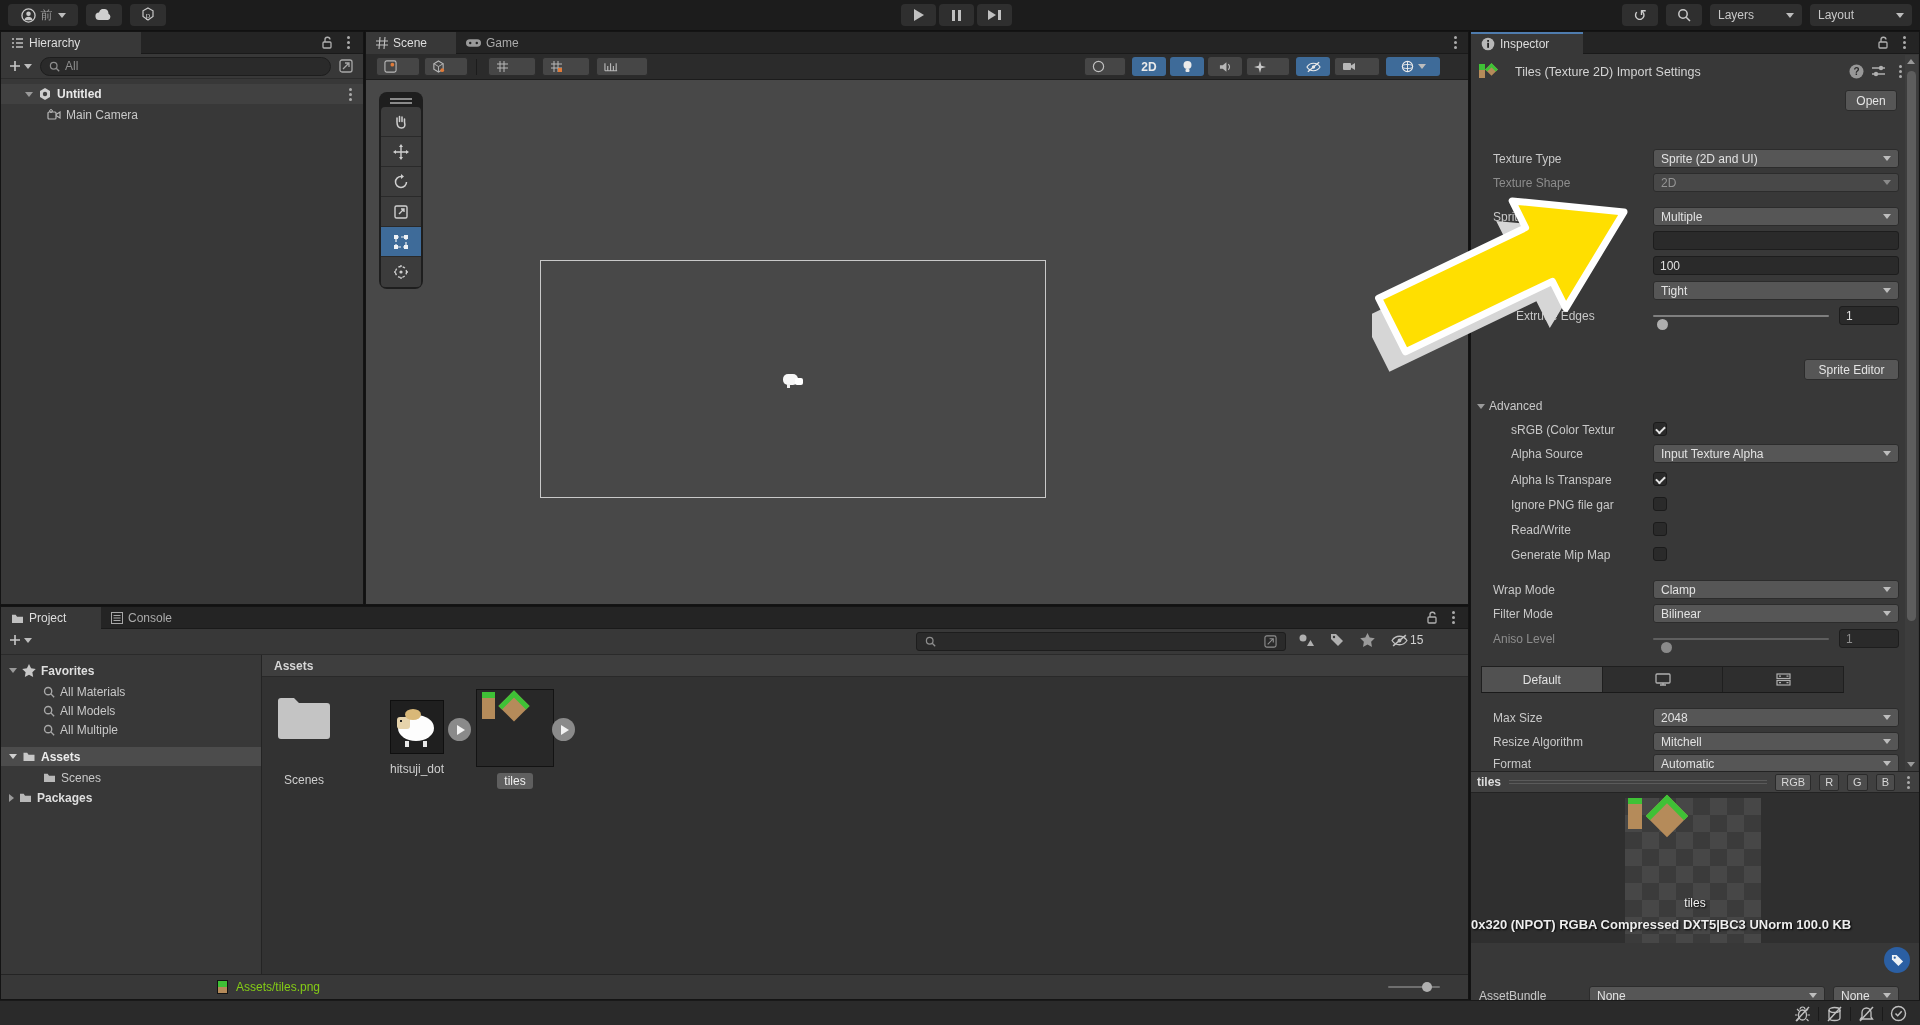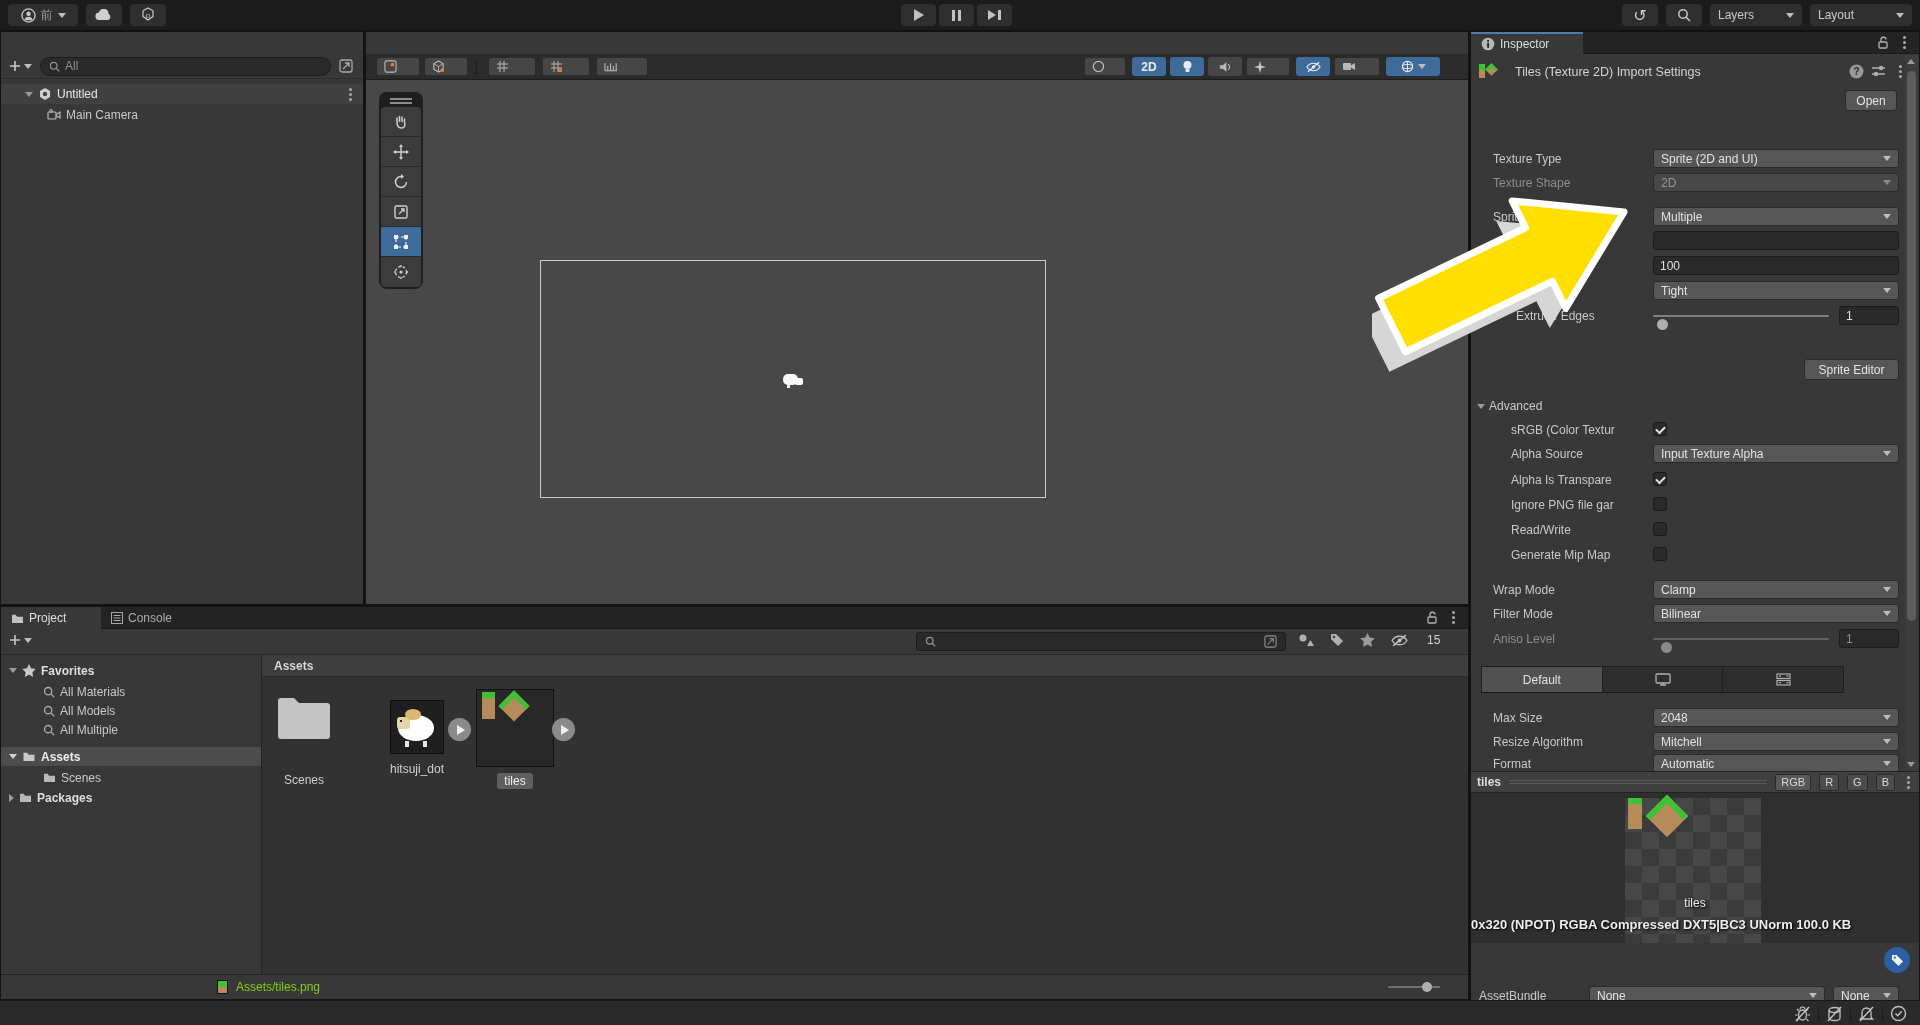--- a/index.html
+++ b/index.html
@@ -95,20 +95,39 @@
     <span>Layers</span>
       <span class="car" style="margin-left:auto"></span>
   </div>
   <div class="tbtn" style="left:1810px;width:102px;justify-content:flex-start">
     <span>Layout</span>
       <span class="car" style="margin-left:auto"></span>
   </div>
 </div>
 
 <div class="panel" style="left:0;top:31px;width:364px;height:574px">
+  <div class="tabstrip">
+    <div class="tab active" style="width:140px">
+      <svg width="13" height="12" viewBox="0 0 13 12">
+          <path d="M1 2h2M5 2h7M1 6h2M5 6h7M1 10h2M5 10h7" stroke="#c0c0c0" stroke-width="1.4"></path>
+        </svg>
+      <span>Hierarchy</span>
+    </div>
+    <div style="margin-left:auto;display:flex;align-items:center;gap:10px;padding-right:10px">
+      <svg width="12" height="13" viewBox="0 0 12 13">
+          <rect x="2" y="6" width="8" height="6" rx="1" fill="none" stroke="#b0b0b0" stroke-width="1.3"></rect>
+          <path d="M4 6V4a2.5 2.5 0 0 1 5-.5" fill="none" stroke="#b0b0b0" stroke-width="1.3"></path>
+        </svg>
+      <span class="kebab">
+          <i></i>
+          <i></i>
+          <i></i>
+        </span>
+    </div>
+  </div>
   <div style="position:absolute;left:0;top:22px;right:0;height:25px;background:#383838;border-bottom:1px solid #2c2c2c;display:flex;align-items:center">
     <div style="display:flex;align-items:center;gap:3px;padding:0 8px">
       <svg width="12" height="12" viewBox="0 0 12 12">
           <path d="M6 1v10M1 6h10" stroke="#c8c8c8" stroke-width="1.6"></path>
         </svg>
       <span class="car"></span>
     </div>
     <div class="searchbox" style="flex:1;margin-right:8px">
       <svg width="11" height="11" viewBox="0 0 14 14">
           <circle cx="6" cy="6" r="4.2" fill="none" stroke="#8e8e8e" stroke-width="1.6"></circle>
@@ -120,38 +139,59 @@
         <rect x="1" y="1" width="12" height="12" rx="2" fill="none" stroke="#a8a8a8" stroke-width="1.3"></rect>
         <path d="M4 10l6-6M6 4h4v4" stroke="#a8a8a8" stroke-width="1.3" fill="none"></path>
       </svg>
   </div>
   <div style="position:absolute;left:0;top:52px;right:0;height:20px;background:#414141;display:flex;align-items:center;gap:5px;padding-left:24px">
     <span class="tri-d"></span>
     <svg width="14" height="14" viewBox="0 0 14 14">
         <path d="M7 1l5 3v6l-5 3-5-3V4z" fill="#cfcfcf"></path>
         <circle cx="7" cy="7" r="2.2" fill="#414141"></circle>
       </svg>
-    <span style="font-weight:normal;color:#e8e8e8">Untitled</span>
+    <span style="font-weight:bold;color:#e8e8e8">Untitled</span>
     <span class="kebab" style="margin-left:auto;margin-right:8px">
         <i></i>
         <i></i>
         <i></i>
       </span>
   </div>
   <div class="treerow" style="left:46px;top:73px">
     <svg width="14" height="12" viewBox="0 0 14 12">
         <rect x="1" y="3" width="8" height="7" rx="1" fill="none" stroke="#b8b8b8" stroke-width="1.2"></rect>
         <path d="M9 5.5L13 3v6l-4-2.5" fill="none" stroke="#b8b8b8" stroke-width="1.2"></path>
         <circle cx="4" cy="2" r="1.4" fill="none" stroke="#b8b8b8" stroke-width="1"></circle>
       </svg>
     <span>Main Camera</span>
   </div>
 </div>
 
 <div class="panel" style="left:365px;top:31px;width:1104px;height:574px">
+  <div class="tabstrip">
+    <div class="tab active" style="width:90px">
+      <svg width="12" height="12" viewBox="0 0 12 12">
+          <path d="M4 0L3 12M9 0L8 12M0 4h12M0 8h12" stroke="#c0c0c0" stroke-width="1.1" fill="none"></path>
+        </svg>
+      <span>Scene</span>
+    </div>
+    <div class="tab">
+      <svg width="15" height="10" viewBox="0 0 16 10">
+          <rect x="0" y="1" width="16" height="8" rx="4" fill="#9a9a9a"></rect>
+          <circle cx="4.5" cy="5" r="1.3" fill="#242424"></circle>
+          <circle cx="11.5" cy="5" r="1.3" fill="#242424"></circle>
+        </svg>
+      <span>Game</span>
+    </div>
+    <span class="kebab" style="margin-left:auto;margin-right:8px;align-self:center">
+        <i></i>
+        <i></i>
+        <i></i>
+      </span>
+  </div>
 
   <div style="position:absolute;left:0;top:22px;right:0;height:26px;background:#2b2b2b;border-bottom:1px solid #1c1c1c">
     <div class="dd" style="position:absolute;left:10px;top:3px;width:44px;background:#464646">
       <svg width="13" height="13" viewBox="0 0 14 14">
           <rect x="1" y="1" width="12" height="12" rx="2" fill="none" stroke="#b8b8b8" stroke-width="1.2"></rect>
           <circle cx="9" cy="5" r="2" fill="#e07b39"></circle>
         </svg>
     </div>
     <div class="dd" style="position:absolute;left:58px;top:3px;width:44px;background:#464646">
       <svg width="13" height="13" viewBox="0 0 14 14">
@@ -331,21 +371,21 @@
           <circle cx="5" cy="5" r="3.5" fill="#b0b0b0"></circle>
           <path d="M9 13l3.5-6 3.5 6z" fill="#b0b0b0"></path>
         </svg>
       <svg width="14" height="14" viewBox="0 0 14 14">
           <path d="M1 6V1h5l7 7-5 5z" fill="#b0b0b0"></path>
           <circle cx="4" cy="4" r="1.2" fill="#383838"></circle>
         </svg>
       <svg width="15" height="14" viewBox="0 0 16 15">
           <path d="M8 0l2.4 4.9 5.4.8-3.9 3.8.9 5.4L8 12.3 3.2 14.9l.9-5.4L.2 5.7l5.4-.8z" fill="#9a9a9a"></path>
         </svg>
-      <div style="display:flex;align-items:center;gap:19px">
+      <div style="display:flex;align-items:center;gap:2px">
         <svg width="17" height="13" viewBox="0 0 16 12">
             <path d="M1 6s2.5-4 7-4 7 4 7 4-2.5 4-7 4-7-4-7-4z" fill="none" stroke="#c0c0c0" stroke-width="1.2"></path>
             <circle cx="8" cy="6" r="1.8" fill="#c0c0c0"></circle>
             <line x1="2" y1="11" x2="14" y2="1" stroke="#c0c0c0" stroke-width="1.4"></line>
           </svg>
         <span style="color:#d2d2d2">15</span>
       </div>
     </div>
   </div>
 

